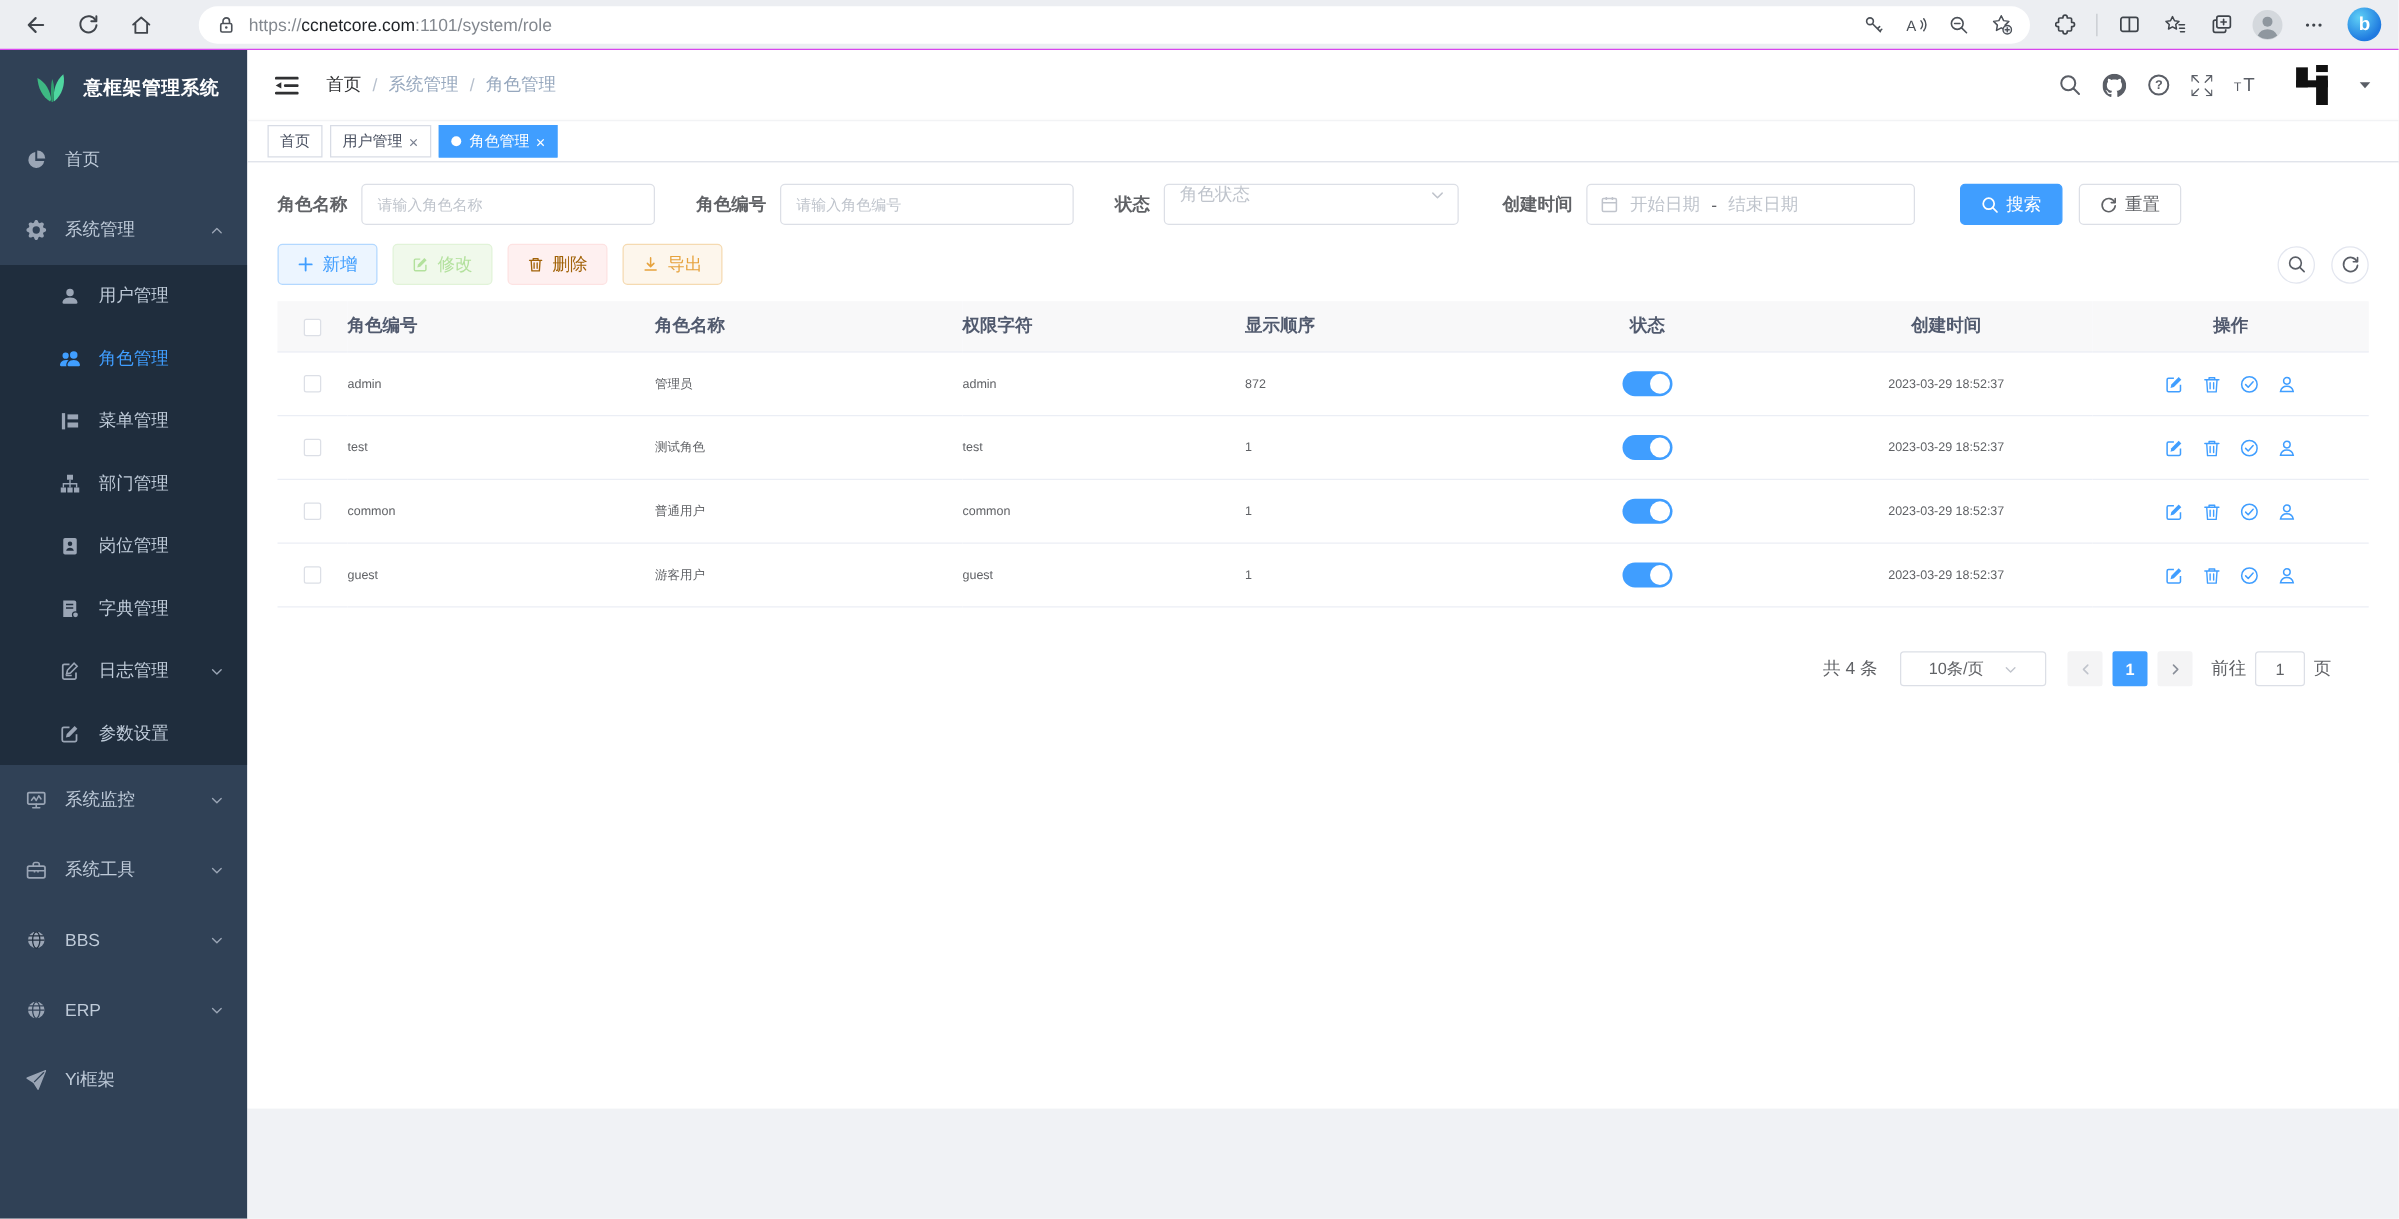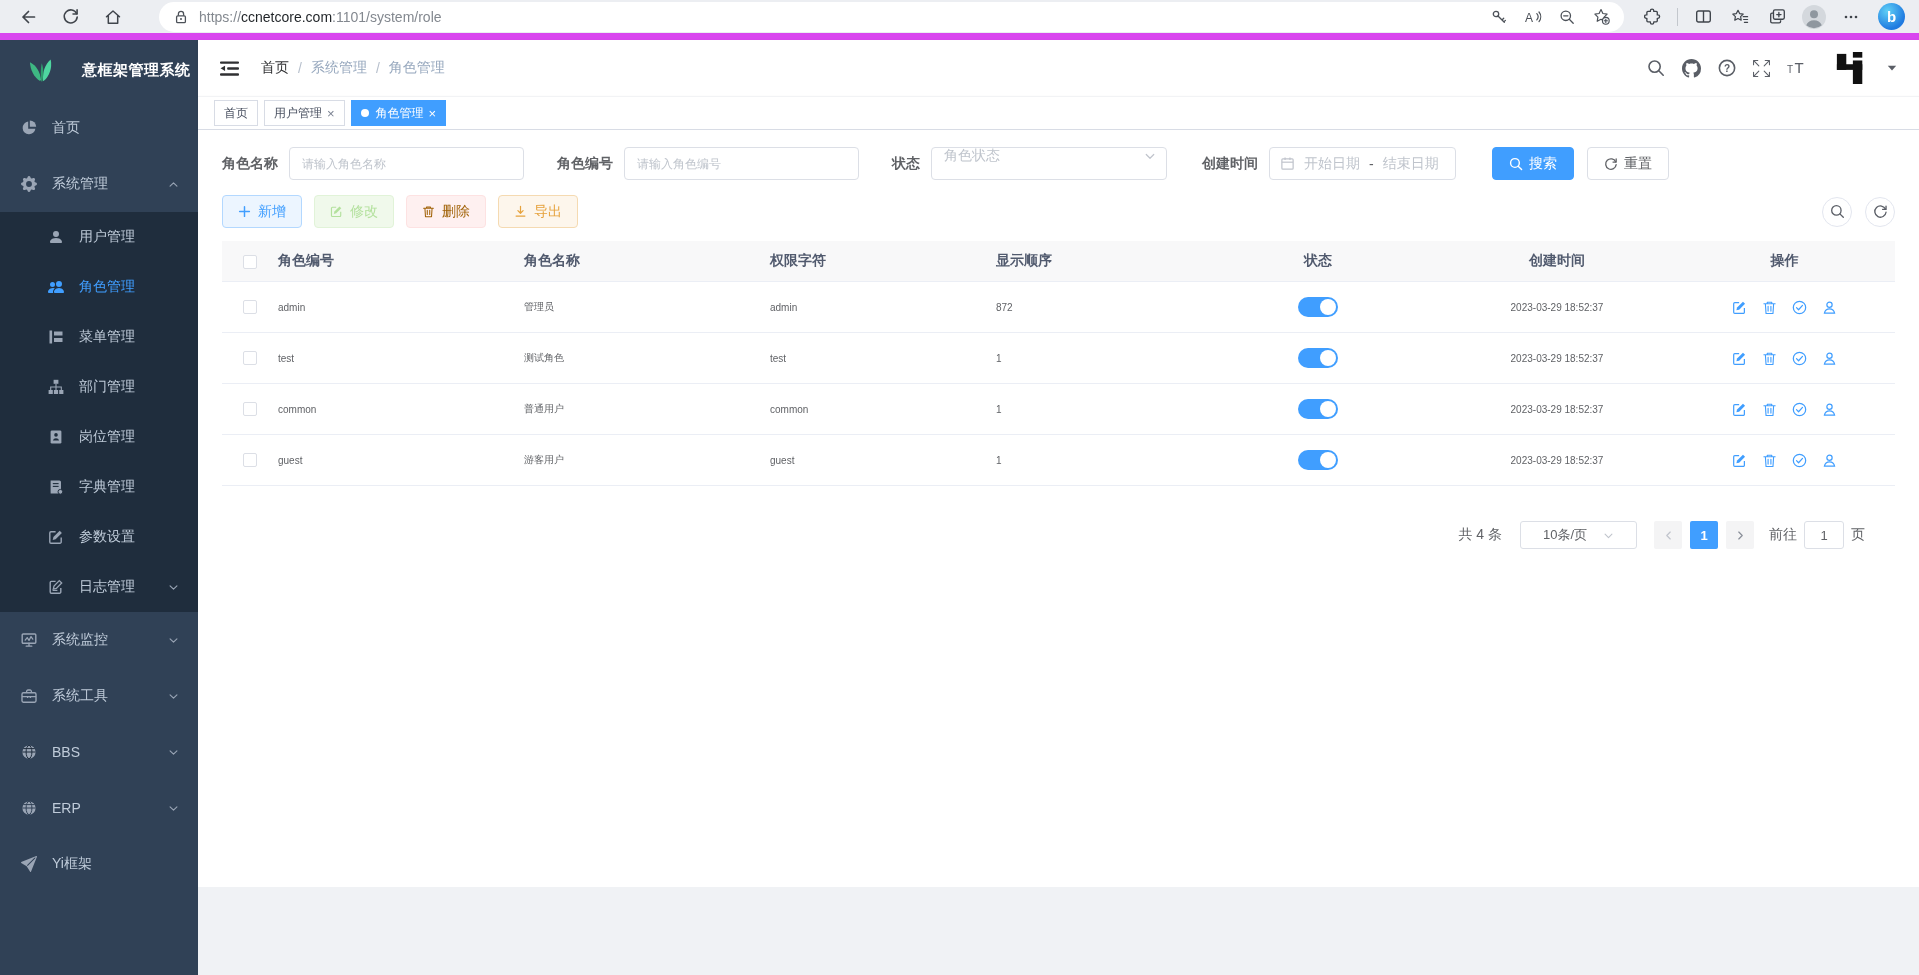--- a/index.html
+++ b/index.html
@@ -2,36 +2,36 @@
 <html><head>
 <meta charset="utf-8">
 <style>
 *{box-sizing:border-box;margin:0;padding:0}
 html,body{width:1919px;height:975px}
 body{font-family:"Liberation Sans","DejaVu Sans",sans-serif;font-size:14px;color:#333;background:#fff;overflow:hidden}
 svg{display:block}
 .screen{width:1919px;height:975px;display:flex;flex-direction:column}
 
 
-.browser-bar{height:40px;flex:0 0 40px;background:#eceef2;border-bottom:7px solid #d946ef;display:flex;align-items:center;padding:0 14px 0 12px}
+.browser-bar{height:40px;flex:0 0 40px;background:#eceef2;border-bottom:1px solid #d946ef;display:flex;align-items:center;padding:0 14px 0 12px}
 .b-btn{width:30px;height:30px;border-radius:6px;display:flex;align-items:center;justify-content:center;color:#40454c;margin-right:13px;cursor:pointer}
 .url-pill{height:30px;flex:1;background:#fff;border-radius:15px;display:flex;align-items:center;padding:0 10px 0 14px;margin:0 14px 0 18px;min-width:0}
 .url-text{flex:1;font-size:14px;margin-left:10px;white-space:nowrap;overflow:hidden}
 .u-dim{color:#83888f}
 .u-host{color:#1f2327}
 .pill-ico{width:26px;height:26px;display:flex;align-items:center;justify-content:center;color:#4c5158;margin-left:8px;cursor:pointer}
 .bar-right{display:flex;align-items:center;gap:9px}
 .bar-ico{width:28px;height:28px;display:flex;align-items:center;justify-content:center;color:#3f444b;cursor:pointer}
 .bar-divider{width:1px;height:18px;background:#c3c7cd;margin:0 2px}
 .copilot{width:27px;height:27px;border-radius:50%;background:radial-gradient(circle at 35% 30%,#5fd0f6,#1f7ae0 70%);display:flex;align-items:center;justify-content:center;color:#fff;font-weight:bold;font-size:15px;margin-left:4px;cursor:pointer}
 
 
 .app{flex:1;display:flex;min-height:0}
 .sidebar{width:198px;flex:0 0 198px;background:#304156;color:#bfcbd9;overflow:hidden}
-.logo-row{height:60px;display:flex;align-items:center;padding-left:28px;gap:27px}
+.logo-row{height:60px;display:flex;align-items:center;padding-left:28px;gap:12px}
 .logo-title{color:#fff;font-weight:bold;font-size:15px;letter-spacing:.5px}
 .s-item{height:56px;display:flex;align-items:center;padding-left:21px;position:relative;cursor:pointer;font-size:14px}
 .s-item .s-ico{width:16px;height:16px;margin-right:15px;color:#9aa5b5;flex:0 0 16px}
 .sub-block{background:#1f2d3d}
 .s-item.sub{height:50px;padding-left:48px}
 .s-item.active{color:#409eff}
 .s-item.active .s-ico{color:#409eff}
 .chev{position:absolute;right:19px;color:#9aa5b5}
 
 .main{flex:1;display:flex;flex-direction:column;background:#f0f2f5;min-width:0}
@@ -54,21 +54,21 @@
 .tag-dot{width:8px;height:8px;border-radius:50%;background:#fff;margin-right:2px}
 
 
 .app-main{height:757px;flex:0 0 757px;background:#fff;padding:0 24px;overflow:hidden}
 .filter-row{display:flex;align-items:center;margin-top:17px;height:33px}
 .f-label{font-weight:bold;color:#606266;margin-right:11px;white-space:nowrap}
 .f-input{width:235px;height:33px;border:1px solid #dcdfe6;border-radius:4px;padding:0 12px;font-size:12px;color:#606266;outline:none;margin-right:33px}
 .f-input::placeholder{color:#bfc4cc}
 .f-select{width:236px;height:33px;border:1px solid #dcdfe6;border-radius:4px;display:flex;align-items:center;padding:0 10px 16px 12px;color:#bfc4cc;margin-right:35px;cursor:pointer}
 .f-select span{flex:1}
-.f-date{width:187px;height:33px;border:1px solid #dcdfe6;border-radius:4px;display:flex;align-items:center;padding:0 10px;color:#bfc4cc;gap:9px;cursor:text}
+.f-date{width:263px;height:33px;border:1px solid #dcdfe6;border-radius:4px;display:flex;align-items:center;padding:0 10px;color:#bfc4cc;gap:9px;cursor:text}
 .f-date .dph{flex:0 0 auto}
 .btn{height:33px;border-radius:4px;display:inline-flex;align-items:center;gap:6px;font-size:14px;padding:0 16px;cursor:pointer;border:1px solid transparent;white-space:nowrap}
 .btn-primary{background:#409eff;border-color:#409eff;color:#fff;margin-left:36px}
 .btn-plainwhite{background:#fff;border-color:#dcdfe6;color:#606266;margin-left:13px}
 
 .toolbar-row{display:flex;align-items:center;margin-top:15px}
 .t-btn{height:33px;border-radius:4px;display:inline-flex;align-items:center;gap:7px;font-size:14px;padding:0 15px;margin-right:12px;cursor:pointer;border:1px solid}
 .t-add{color:#409eff;background:#ecf5ff;border-color:#b3d8ff}
 .t-edit{color:#b3e19d;background:#f0f9eb;border-color:#e1f3d8;cursor:not-allowed}
 .t-del{color:#a16207;background:#fef0f0;border-color:#fde2e2;cursor:not-allowed}
@@ -270,35 +270,35 @@
           <svg class="s-ico" viewBox="0 0 16 16">
               <path d="M2.6 1.4 h8.8 a1.6 1.6 0 0 1 1.6 1.6 v10 a1.6 1.6 0 0 1-1.6 1.6 H2.6z" fill="currentColor"></path>
               <line x1="4.8" y1="4.6" x2="10.6" y2="4.6" stroke="#1f2d3d" stroke-width="1.1"></line>
               <line x1="4.8" y1="7.4" x2="10.6" y2="7.4" stroke="#1f2d3d" stroke-width="1.1"></line>
               <circle cx="12.4" cy="12.8" r="2.4" fill="currentColor" stroke="#1f2d3d" stroke-width="1"></circle>
             </svg>
           <span>字典管理</span>
         </div>
         <div class="s-item sub">
           <svg class="s-ico" viewBox="0 0 16 16">
-              <path d="M13.2 8.4 V13 a1.2 1.2 0 0 1-1.2 1.2 H3 A1.2 1.2 0 0 1 1.8 13 V4 A1.2 1.2 0 0 1 3 2.8 h4.6" fill="none" stroke="currentColor" stroke-width="1.4"></path>
-              <path d="M11.7 1.8 l2.2 2.2 -6.3 6.3 -2.9.7 .7-2.9z" fill="currentColor"></path>
-            </svg>
-          <span>参数设置</span>
-        </div>
-        <div class="s-item sub">
-          <svg class="s-ico" viewBox="0 0 16 16">
               <path d="M12.8 9 V13 a1.2 1.2 0 0 1-1.2 1.2 H3.4 A1.2 1.2 0 0 1 2.2 13 V3.6 A1.2 1.2 0 0 1 3.4 2.4 h4.2" fill="none" stroke="currentColor" stroke-width="1.4"></path>
               <path d="M11.3 1.6 l2.4 2.4 -5.4 5.4 -3 .7 .7-3z" fill="none" stroke="currentColor" stroke-width="1.3"></path>
               <line x1="4.6" y1="11.4" x2="9.4" y2="11.4" stroke="currentColor" stroke-width="1.2"></line>
             </svg>
           <span>日志管理</span>
           <svg class="chev" width="11" height="11" viewBox="0 0 16 16">
               <path d="M3 5.5 L8 10.5 L13 5.5" fill="none" stroke="currentColor" stroke-width="1.6" stroke-linecap="round" stroke-linejoin="round"></path>
             </svg>
+        </div>
+        <div class="s-item sub">
+          <svg class="s-ico" viewBox="0 0 16 16">
+              <path d="M13.2 8.4 V13 a1.2 1.2 0 0 1-1.2 1.2 H3 A1.2 1.2 0 0 1 1.8 13 V4 A1.2 1.2 0 0 1 3 2.8 h4.6" fill="none" stroke="currentColor" stroke-width="1.4"></path>
+              <path d="M11.7 1.8 l2.2 2.2 -6.3 6.3 -2.9.7 .7-2.9z" fill="currentColor"></path>
+            </svg>
+          <span>参数设置</span>
         </div>
       </div>
 
       <div class="s-item">
         <svg class="s-ico" viewBox="0 0 16 16">
             <rect x="1.2" y="2" width="13.6" height="9.2" rx="1" fill="none" stroke="currentColor" stroke-width="1.4"></rect>
             <path d="M4.2 8.2 l2-2.6 1.8 2.8 2-3.8 1.8 2.6" fill="none" stroke="currentColor" stroke-width="1.2" stroke-linecap="round" stroke-linejoin="round"></path>
             <path d="M8 11.2 v2.2 M5.2 14.2 h5.6" stroke="currentColor" stroke-width="1.3" stroke-linecap="round"></path>
           </svg>
         <span>系统监控</span>

